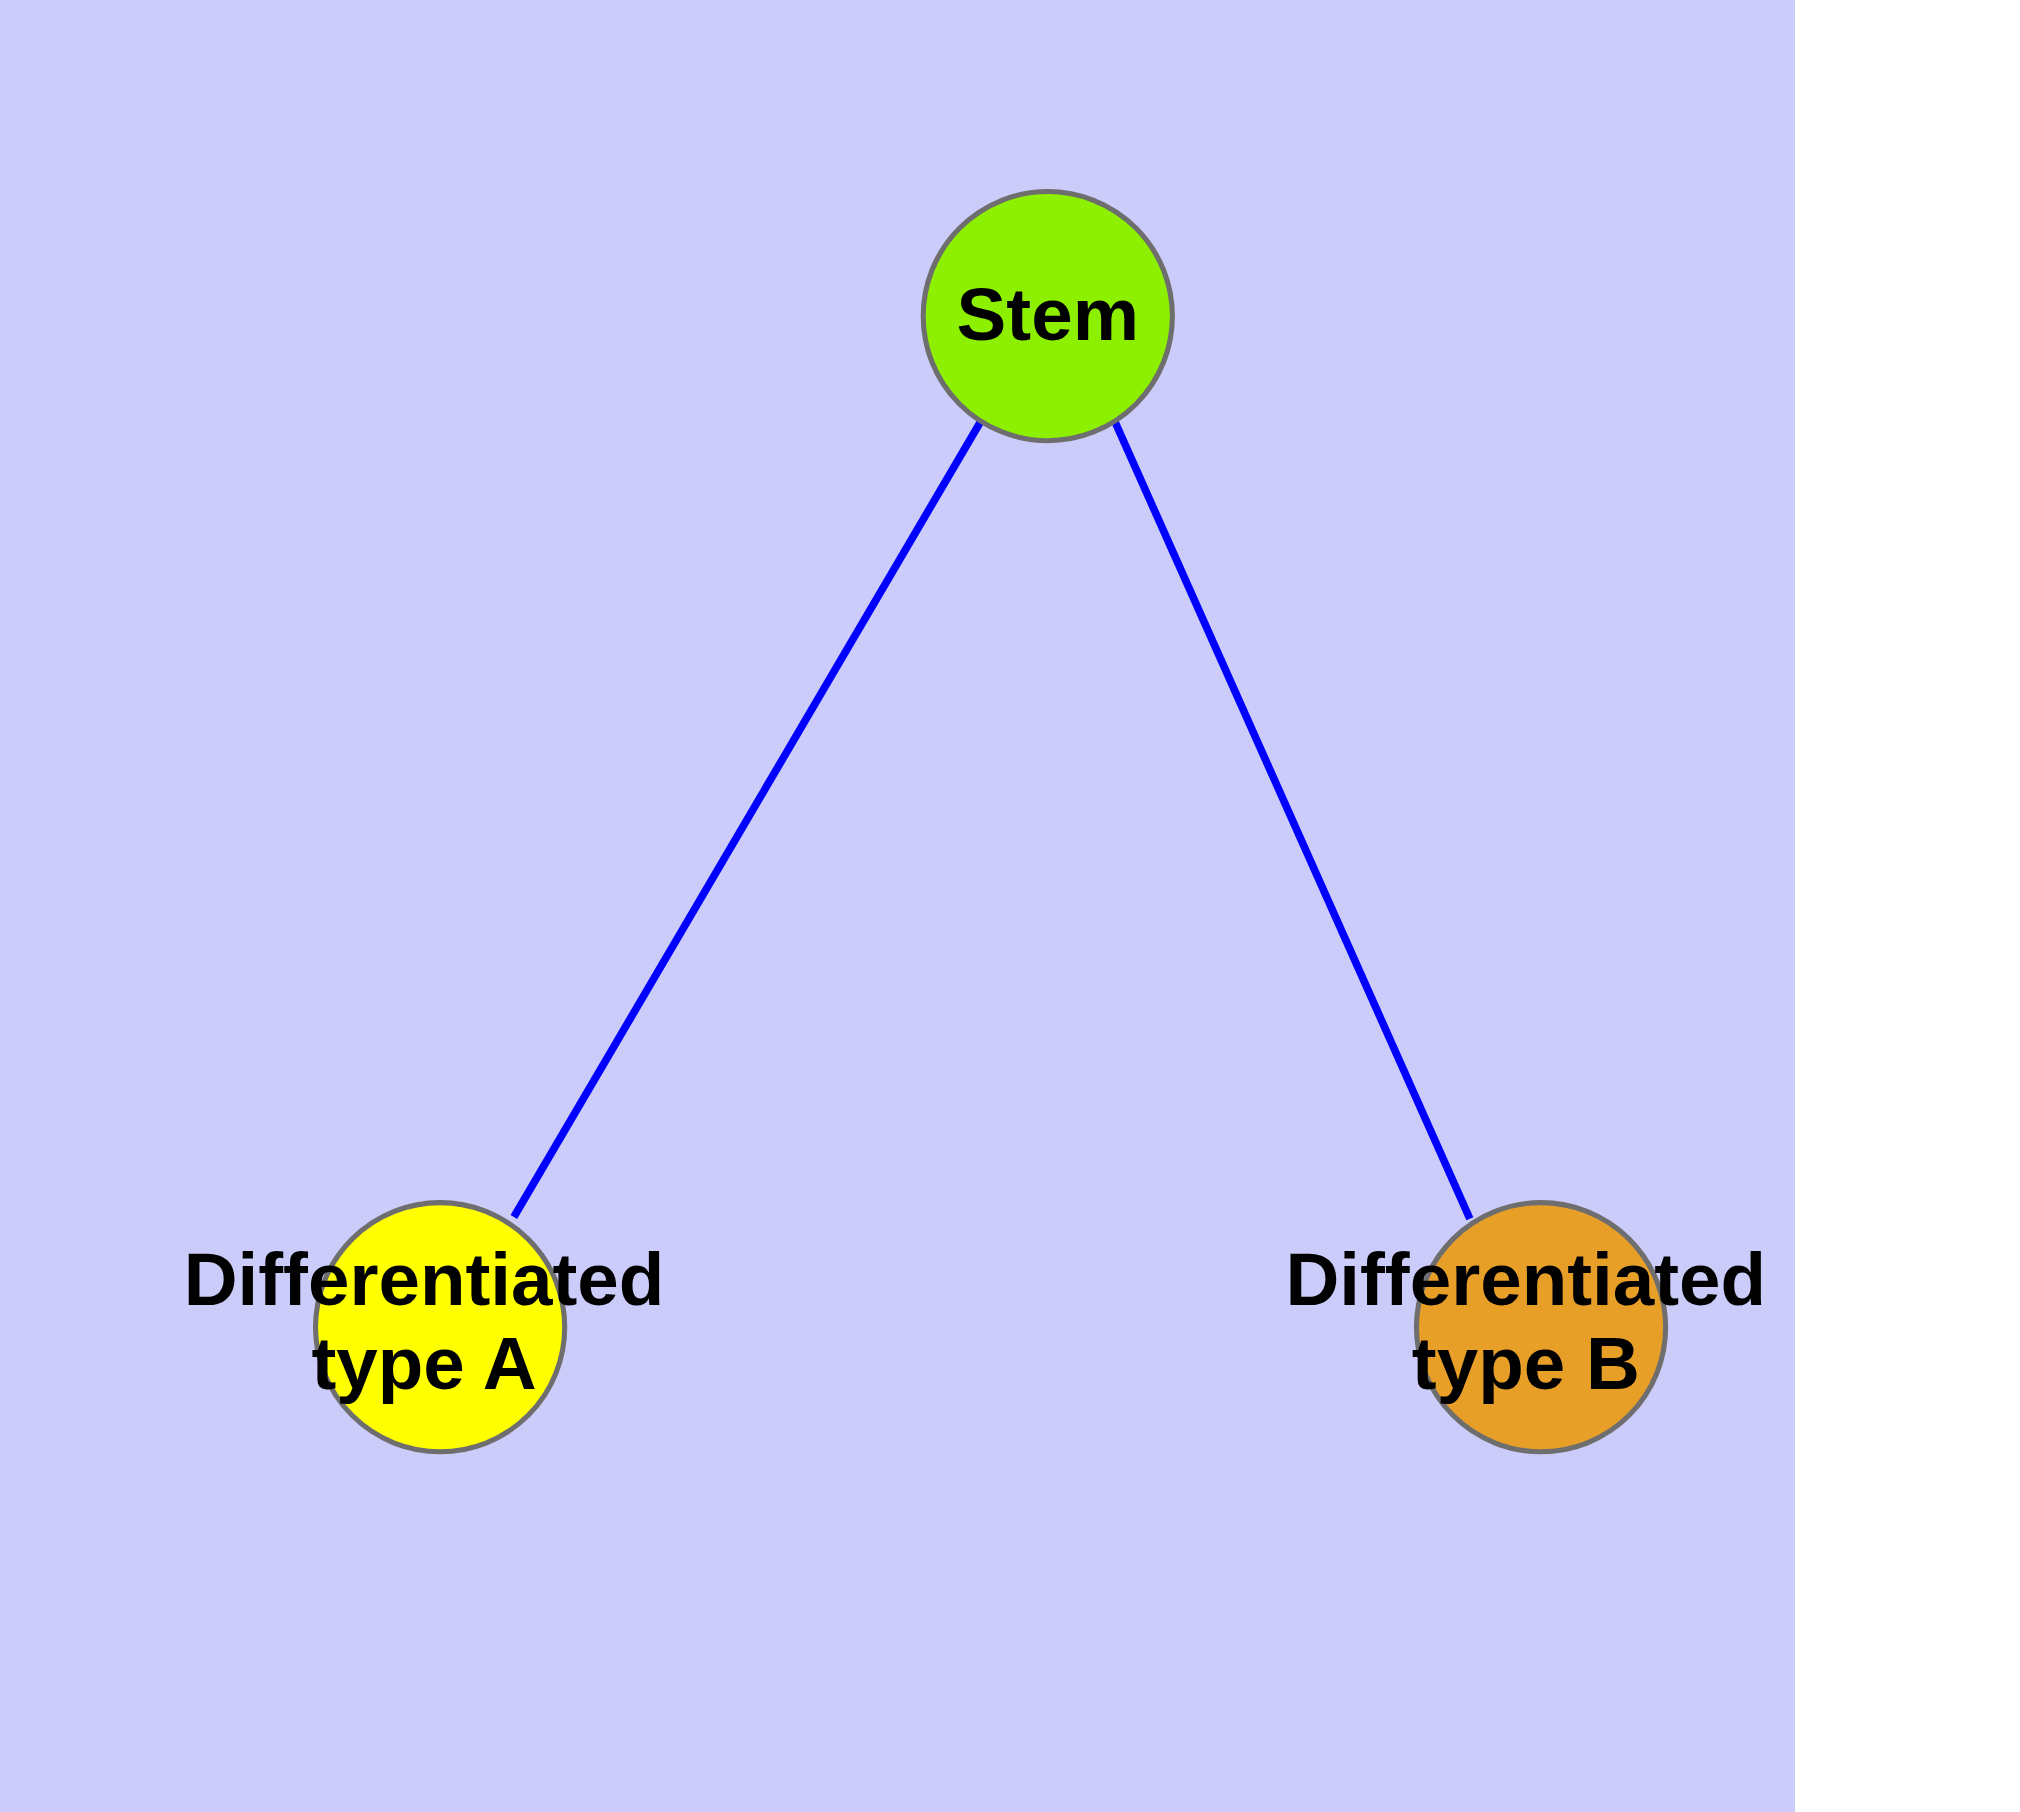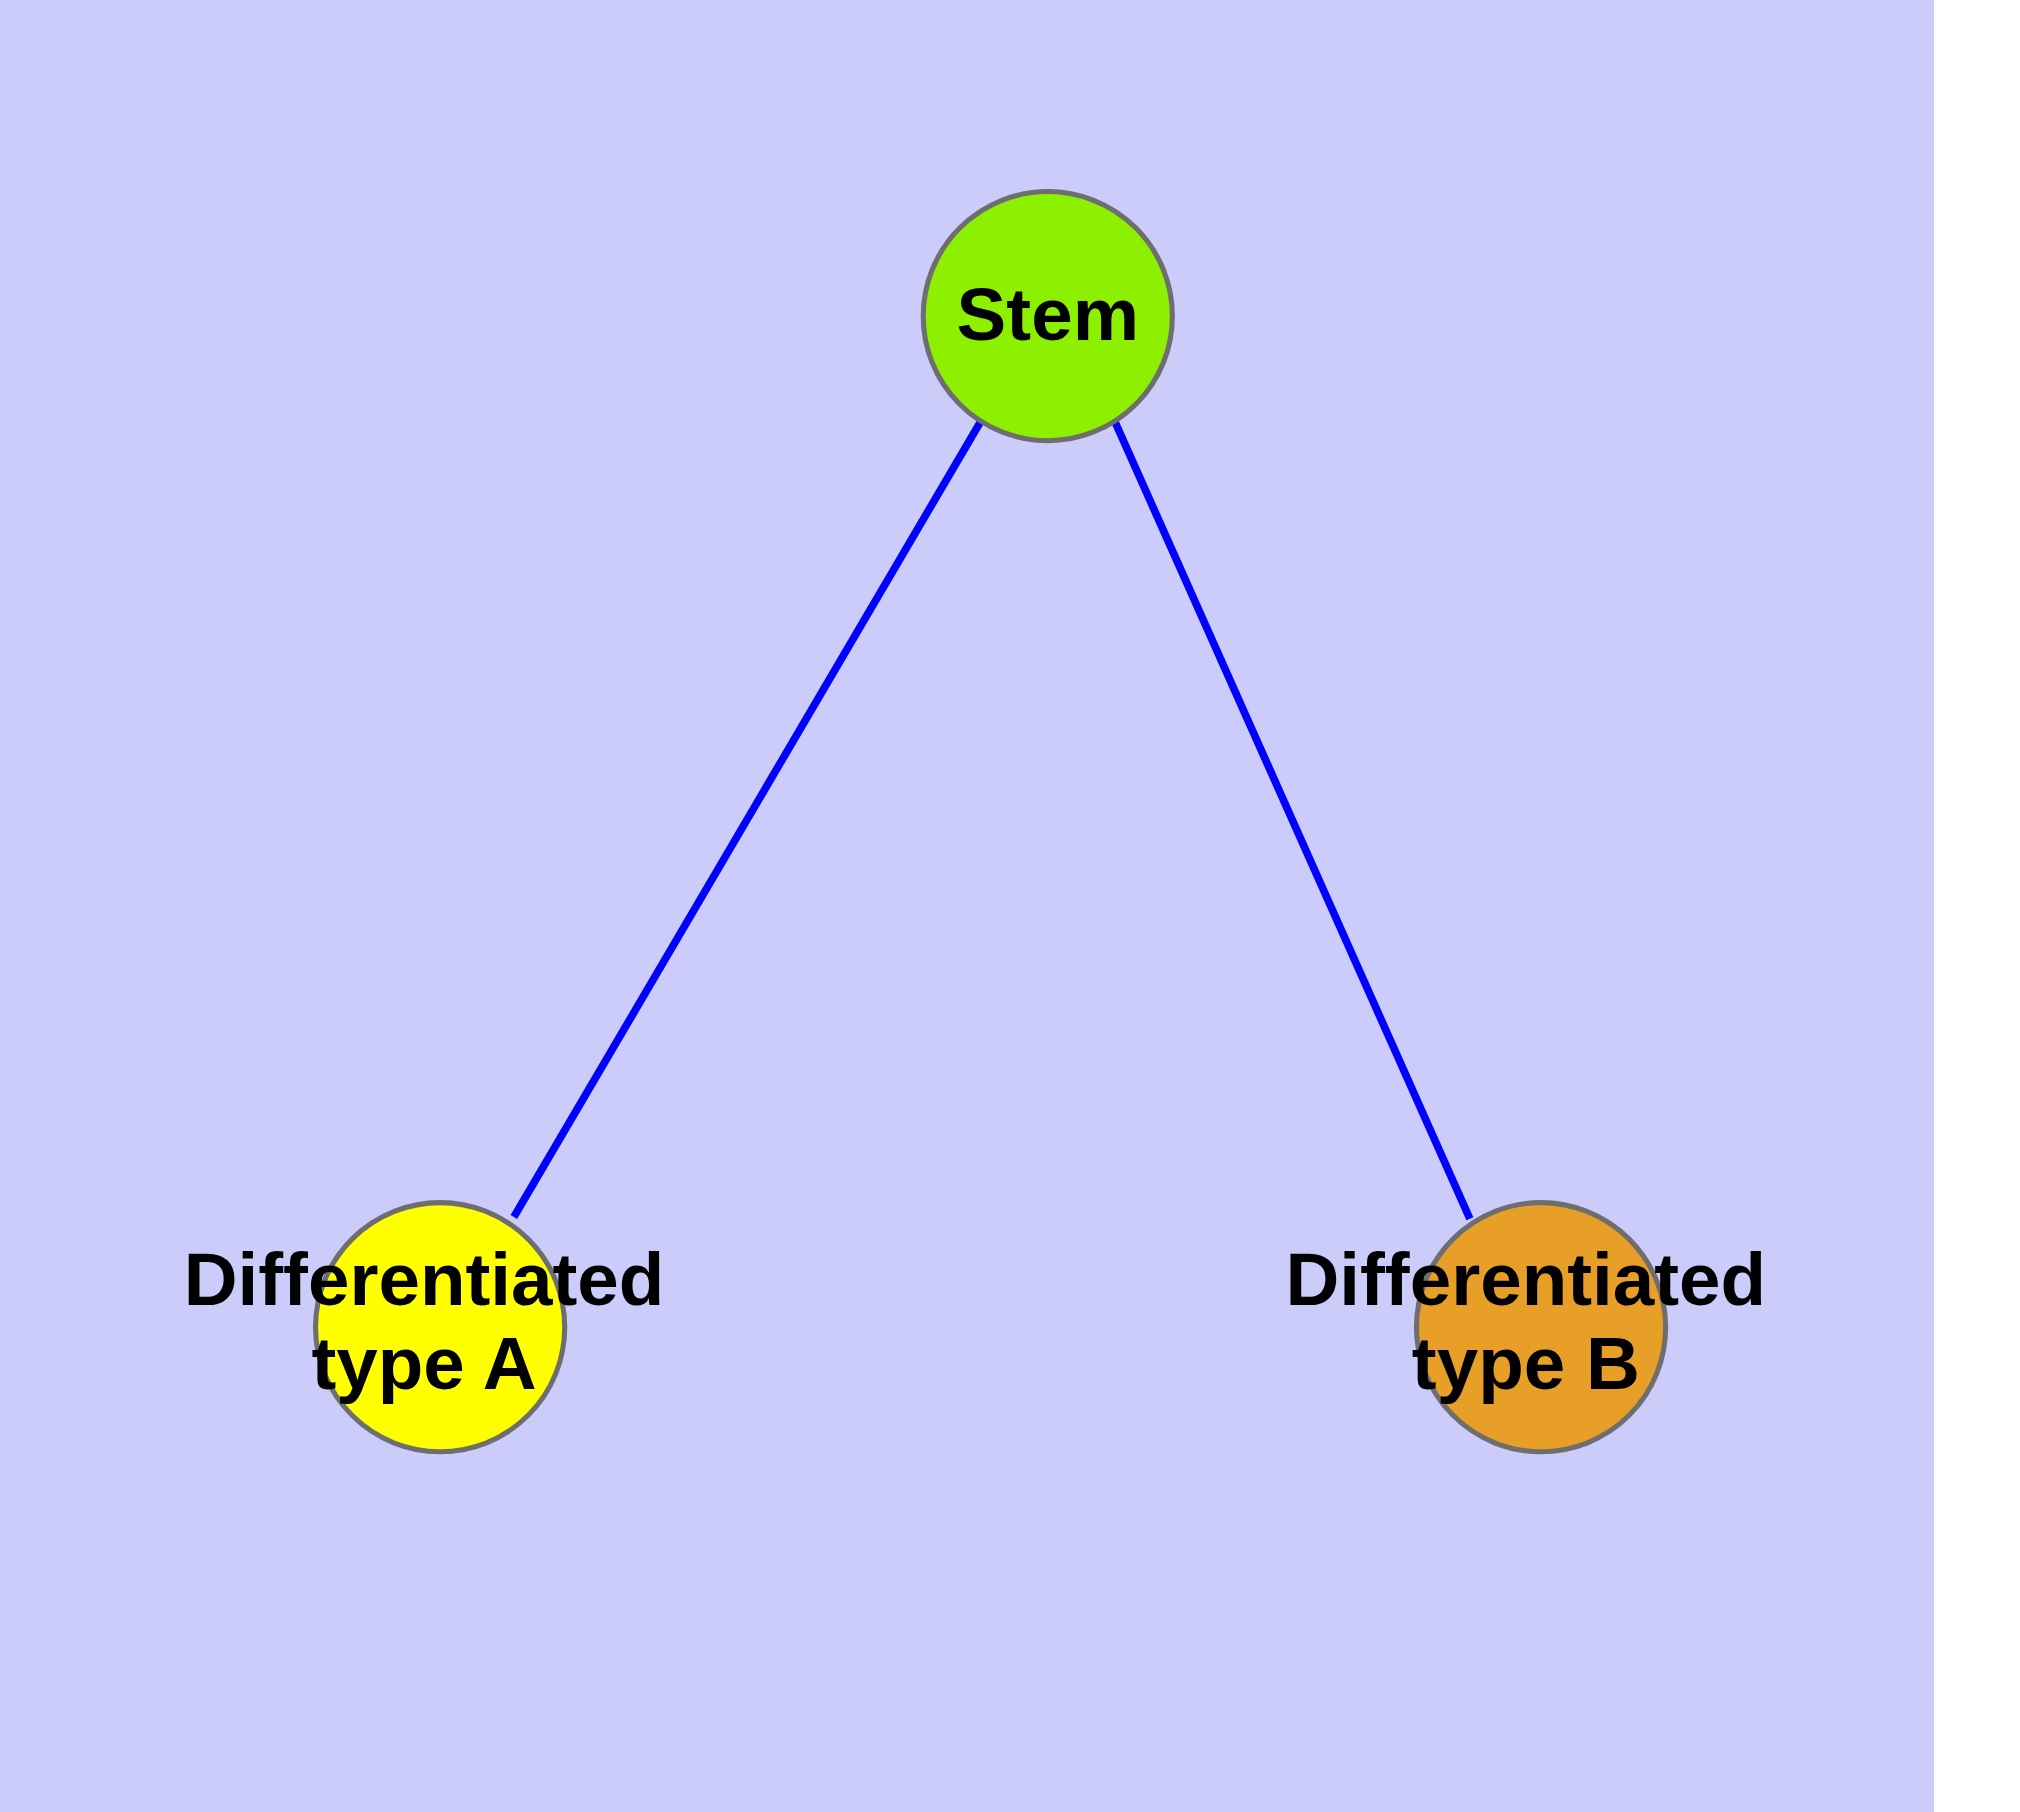--- a/index.html
+++ b/index.html
@@ -8,21 +8,21 @@
     padding: 0;
   }
   body {
     width: 2021px;
     height: 1812px;
     overflow: hidden;
     font-family: "Liberation Sans", sans-serif;
   }
   #graph-canvas {
     position: relative;
-    width: 1934px;
+    width: 1795px;
     height: 1812px;
     background: #ccccfb;
     text-align: center;
   }
   #graph-svg {
     position: absolute;
     left: 0;
     top: 0;
     width: 2021px;
     height: 1812px;

